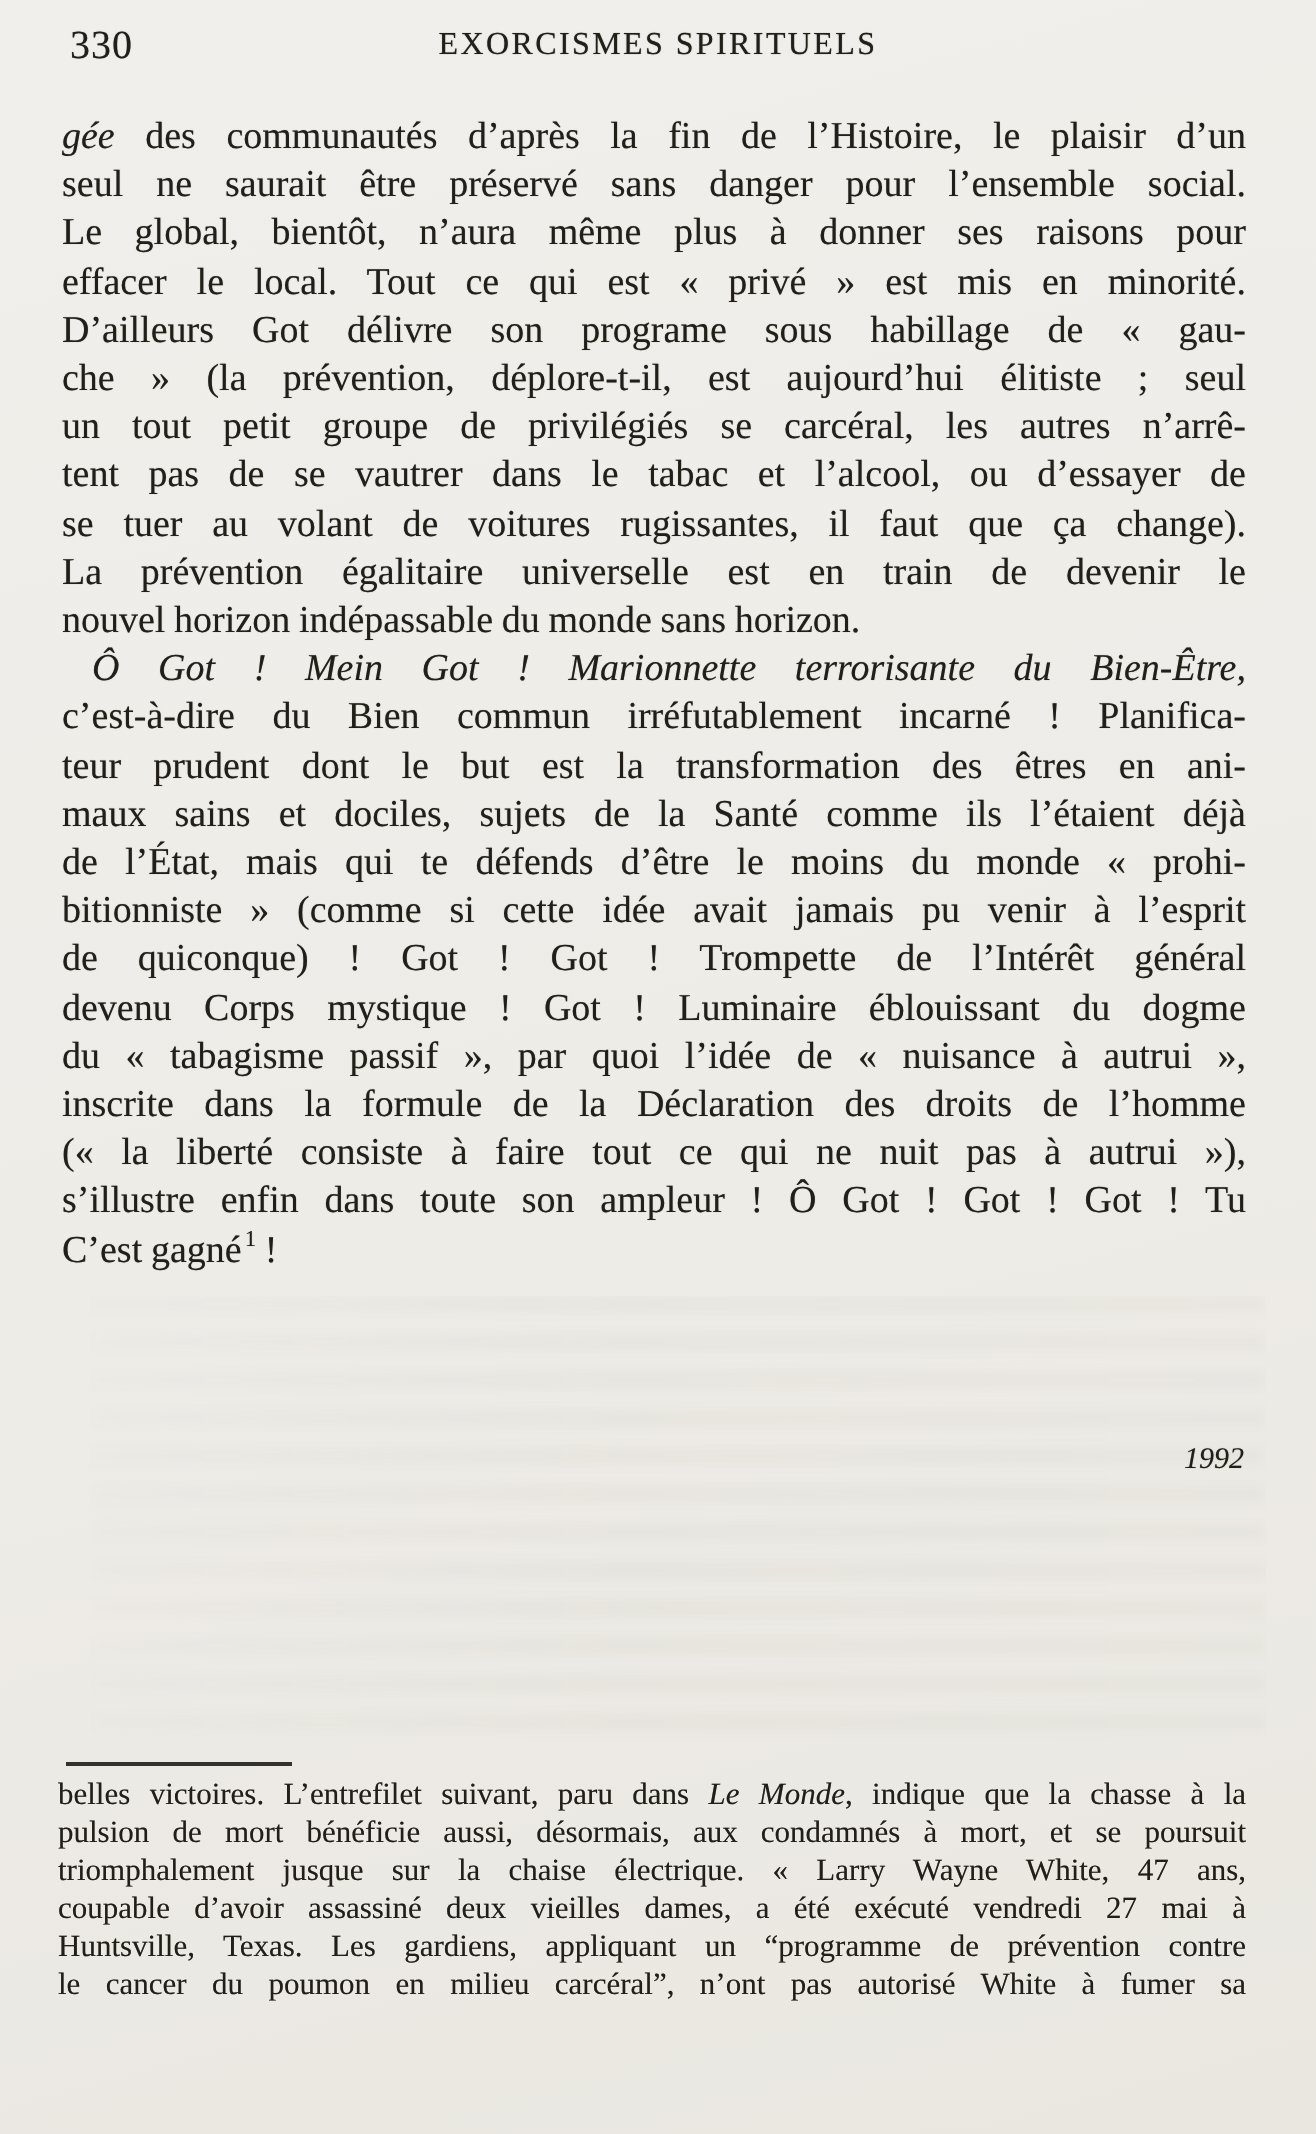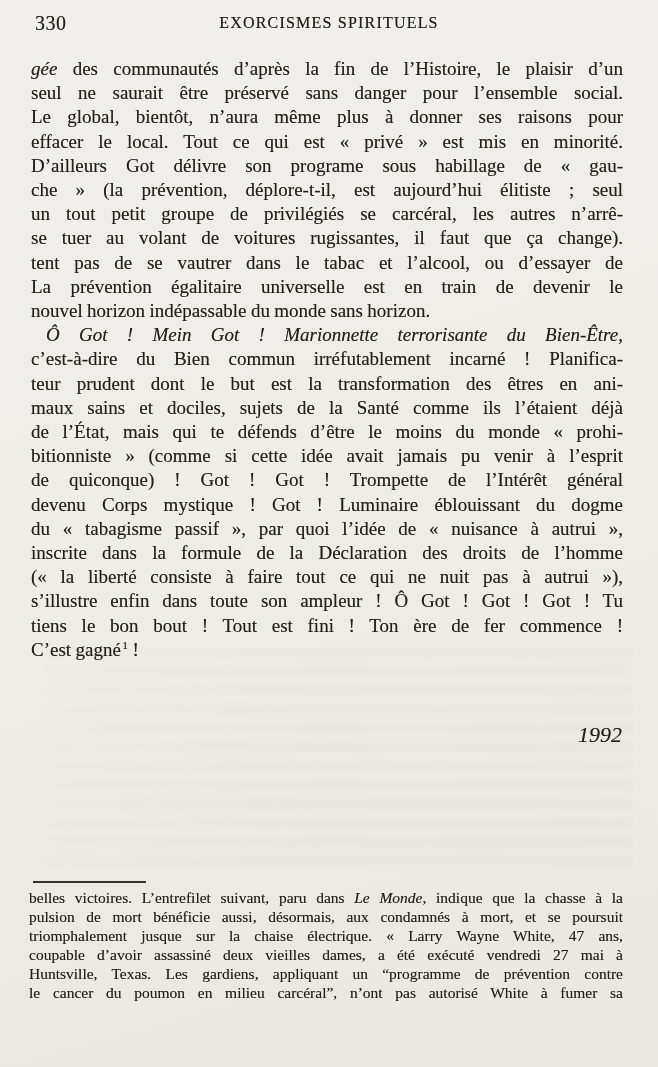--- a/index.html
+++ b/index.html
@@ -95,21 +95,21 @@
     vertical-align: super;
     font-size: 0.6em;
     line-height: 0;
     margin-left: 1.5px;
   }
   .year {
     position: absolute;
     top: 722px;
     right: 36px;
     font-style: italic;
-    font-size: 22px;
+    font-size: 15px;
     text-shadow: 0 0 0.4px rgba(34,30,24,0.5);
     z-index: 2;
   }
   .fn-rule {
     position: absolute;
     top: 881px;
     left: 33px;
     width: 113px;
     height: 2px;
     background: #35322c;
@@ -148,37 +148,36 @@
   <div class="bleed"></div>
 
   <div class="body-text">
       <div class="line"><span class="it">gée</span><span> des communautés d’après la fin de l’Histoire, le plaisir d’un</span></div>
       <div class="line"><span>seul ne saurait être préservé sans danger pour l’ensemble social.</span></div>
       <div class="line"><span>Le global, bientôt, n’aura même plus à donner ses raisons pour</span></div>
       <div class="line"><span>effacer le local. Tout ce qui est « privé » est mis en minorité.</span></div>
       <div class="line"><span>D’ailleurs Got délivre son programe sous habillage de « gau-</span></div>
       <div class="line"><span>che » (la prévention, déplore-t-il, est aujourd’hui élitiste ; seul</span></div>
       <div class="line"><span>un tout petit groupe de privilégiés se carcéral, les autres n’arrê-</span></div>
+      <div class="line"><span>tent pas de se vautrer dans le tabac et l’alcool, ou d’essayer de</span></div>
       <div class="line"><span>se tuer au volant de voitures rugissantes, il faut que ça change).</span></div>
-      <div class="line"><span>tent pas de se vautrer dans le tabac et l’alcool, ou d’essayer de</span></div>
       <div class="line"><span>La prévention égalitaire universelle est en train de devenir le</span></div>
       <div class="line last"><span>nouvel horizon indépassable du monde sans horizon.</span></div>
       <div class="line indent"><span>Ô Got ! Mein Got ! Marionnette terrorisante du Bien-Être,</span></div>
       <div class="line"><span>c’est-à-dire du Bien commun irréfutablement incarné ! Planifica-</span></div>
       <div class="line"><span>teur prudent dont le but est la transformation des êtres en ani-</span></div>
       <div class="line"><span>maux sains et dociles, sujets de la Santé comme ils l’étaient déjà</span></div>
       <div class="line"><span>de l’État, mais qui te défends d’être le moins du monde « prohi-</span></div>
       <div class="line"><span>bitionniste » (comme si cette idée avait jamais pu venir à l’esprit</span></div>
       <div class="line"><span>de quiconque) ! Got ! Got ! Trompette de l’Intérêt général</span></div>
       <div class="line"><span>devenu Corps mystique ! Got ! Luminaire éblouissant du dogme</span></div>
       <div class="line"><span>du « tabagisme passif », par quoi l’idée de « nuisance à autrui »,</span></div>
       <div class="line"><span>inscrite dans la formule de la Déclaration des droits de l’homme</span></div>
       <div class="line"><span>(« la liberté consiste à faire tout ce qui ne nuit pas à autrui »),</span></div>
       <div class="line"><span>s’illustre enfin dans toute son ampleur ! Ô Got ! Got ! Got ! Tu</span></div>
-      <div class="line"><span>tiens le bon bout ! Tout est fini ! Ton ère de fer commence !</span></div>
       <div class="line last"><span>C’est gagné</span><span class="sup">1</span><span> !</span></div>
     </div>
 
   <div class="year">1992</div>
 
   <div class="fn-rule"></div>
 
   <div class="footnote">
       <div class="line"><span>belles victoires. L’entrefilet suivant, paru dans </span><span class="it">Le Monde</span><span>, indique que la chasse à la</span></div>
       <div class="line"><span>pulsion de mort bénéficie aussi, désormais, aux condamnés à mort, et se poursuit</span></div>

